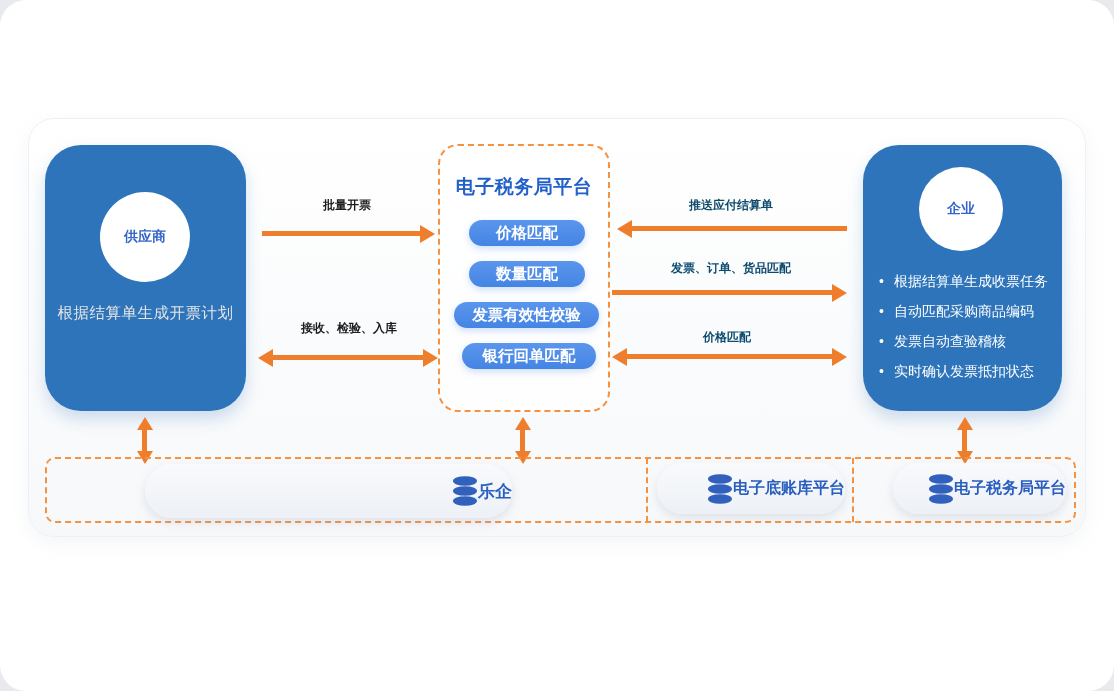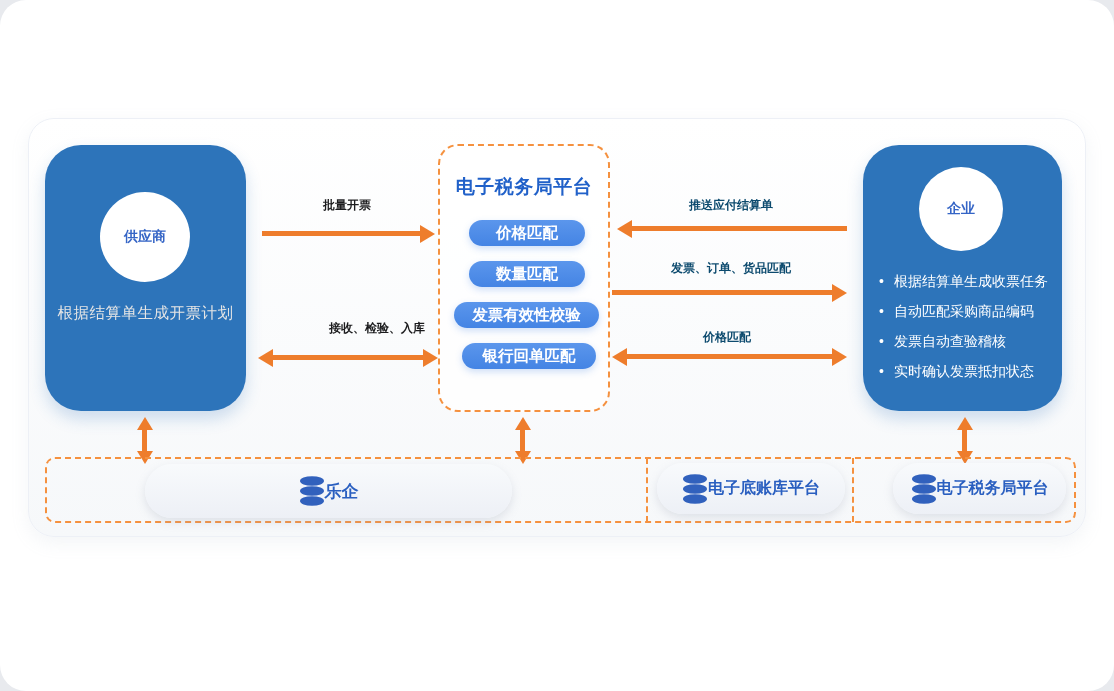--- a/index.html
+++ b/index.html
@@ -98,21 +98,21 @@
   .band-divider {
     position:absolute; top:458px; height:64px; width:0;
     border-left:2px dashed #f5913f;
   }
   .divider-1 { left:646px; }
   .divider-2 { left:852px; }
   .platform-pill {
     position:absolute; border-radius:27px;
     background:linear-gradient(180deg,#f8fafc 0%,#edf0f6 100%);
     box-shadow:0 4px 10px rgba(150,160,180,.25);
-    display:flex; align-items:center; justify-content:center; gap:0;
+    display:flex; align-items:center; justify-content:flex-end; gap:0;
     color:#2a5fc0; font-weight:600; white-space:nowrap;
   }
   .pp-leqi   { left:145px; top:464px; width:367px; height:54px; font-size:17px; }
   .pp-ledger { left:657px; top:463px; width:188px; height:51px; font-size:16px; }
   .pp-tax    { left:893px; top:463px; width:173px; height:51px; font-size:16px; }
   .db-icon { flex:0 0 auto; }
 </style>
 </head>
 <body>
 
@@ -142,21 +142,21 @@
       <li>根据结算单生成收票任务</li>
       <li>自动匹配采购商品编码</li>
       <li>发票自动查验稽核</li>
       <li>实时确认发票抵扣状态</li>
     </ul>
   </div>
 
   <div class="arrow-label label-dark" style="left:347px; top:197px;">批量开票</div>
   <div class="harrow head-r" style="left:262px; top:231px; width:159px;"></div>
 
-  <div class="arrow-label label-dark" style="left:349px; top:320px;margin-left:28px;">接收、检验、入库</div>
+  <div class="arrow-label label-dark" style="left:349px; top:320px;">接收、检验、入库</div>
   <div class="harrow head-l head-r" style="left:272px; top:355px; width:152px;"></div>
 
   <div class="arrow-label label-blue" style="left:731px; top:197px;">推送应付结算单</div>
   <div class="harrow head-l" style="left:631px; top:226px; width:216px;"></div>
 
   <div class="arrow-label label-blue" style="left:731px; top:260px;">发票、订单、货品匹配</div>
   <div class="harrow head-r" style="left:612px; top:290px; width:221px;"></div>
 
   <div class="arrow-label label-blue" style="left:727px; top:329px;">价格匹配</div>
   <div class="harrow head-l head-r" style="left:626px; top:354px; width:207px;"></div>

